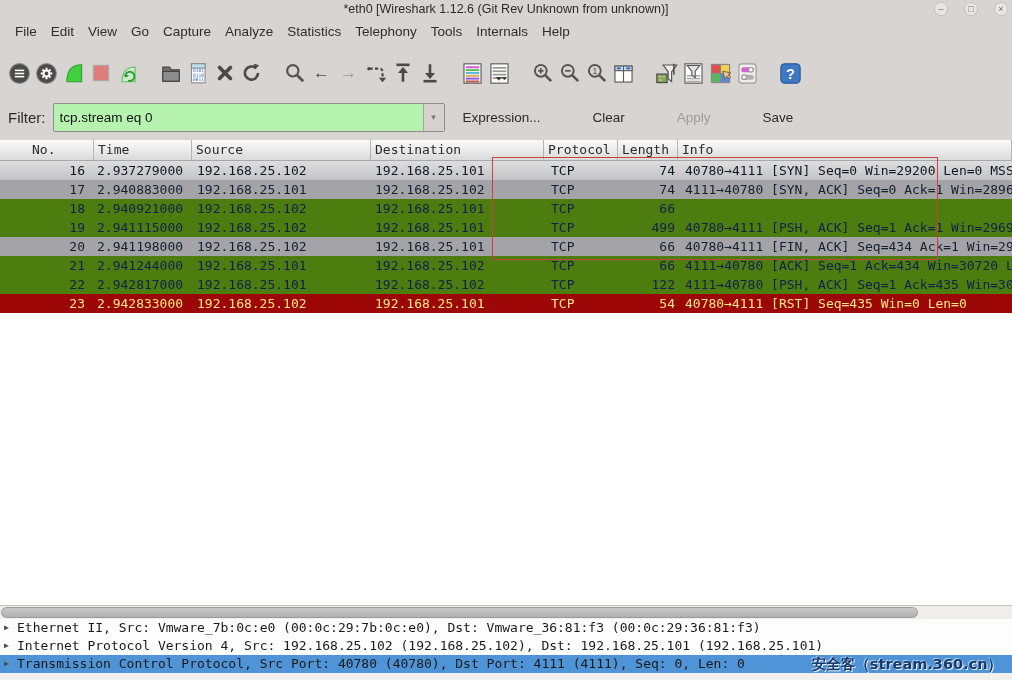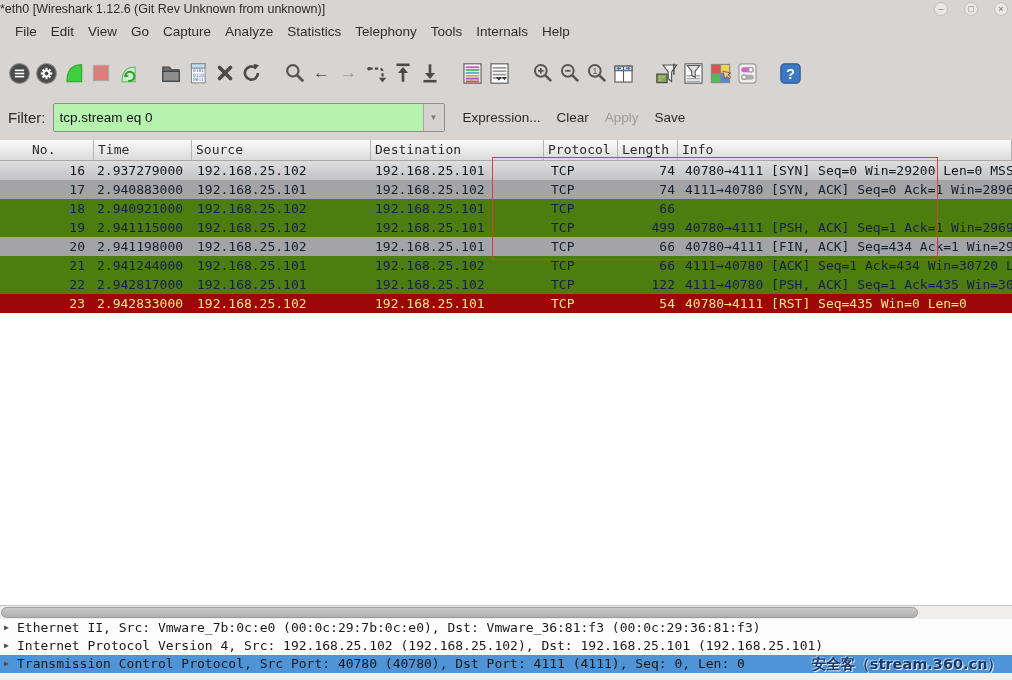--- a/index.html
+++ b/index.html
@@ -3,21 +3,21 @@
 <meta charset="utf-8">
 <style>
   * { margin:0; padding:0; box-sizing:border-box; }
   html,body { width:1012px; height:680px; overflow:hidden; }
   body { font-family:"Liberation Sans", sans-serif; background:#ffffff; position:relative; }
 
   .window { width:1012px; height:680px; display:flex; flex-direction:column; position:relative; }
 
   
   .titlebar { height:20px; background:#d8d4d1; position:relative; flex:none; }
-  .titlebar .title { position:absolute; left:0; right:0; top:2px; text-align:left;
+  .titlebar .title { position:absolute; left:0; right:0; top:2px; text-align:center;
     font-size:12.5px; color:#2b2b2b; }
   .win-controls { position:absolute; right:4px; top:2px; display:flex; gap:16px; }
   .win-btn { width:14px; height:14px; border-radius:50%; background:#e9e7e5; border:1px solid #c3c0bc;
     color:#6f6b67; font-size:9px; line-height:12px; text-align:center; cursor:default; }
 
   
   .menubar { height:32px; background:#d8d4d1; display:flex; align-items:flex-start; padding-left:8px; flex:none; }
   .menu-item { font-size:13.5px; color:#2e2e2e; padding:4px 7px; }
 
   
@@ -29,21 +29,21 @@
 
   
   .filterbar { height:46px; background:#d8d4d1; display:flex; align-items:center; padding-left:8px; flex:none; }
   .filter-label { font-size:15px; color:#2b2b2b; margin-right:7px; }
   .filter-input-wrap { width:392px; height:29px; border:1px solid #8d8d8d; border-radius:2px;
     background:#b6f3ae; display:flex; align-items:flex-end; }
   .filter-input { flex:1; height:100%; border:none; outline:none; background:transparent;
     font-size:13.5px; color:#111; padding-left:6px; font-family:"Liberation Sans", sans-serif; }
   .filter-drop { width:21px; height:100%; background:#d5d2cf; border-left:1px solid #a9a6a2;
     display:flex; align-items:center; justify-content:center; font-size:8px; color:#7a7a7a; }
-  .filter-buttons { display:flex; margin-left:10px; }
+  .filter-buttons { display:flex; margin-left:10px;gap:36px; }
   .fbtn { font-size:13.5px; color:#2b2b2b; padding:4px 8px; }
   .fbtn.disabled { color:#9c9c9c; }
 
   
   .plist { flex:none; background:#ffffff; font-family:"DejaVu Sans Mono", monospace; }
   .pl-grid { display:grid; grid-template-columns:66px 98px 179px 173px 74px 60px 1fr;padding-left:28px; }
   .pl-header { height:21px; background:linear-gradient(#fbfbfb,#dadada); border-bottom:1px solid #a8a8a8; }
   .pl-header .hc { font-size:13px; color:#2a2a2a; line-height:20px; padding-left:4px;
     border-right:1px solid #b4b4b4; overflow:hidden; white-space:nowrap; }
   .pl-row { height:19px; line-height:19px; font-size:13px; color:#141e2c; white-space:nowrap; }

